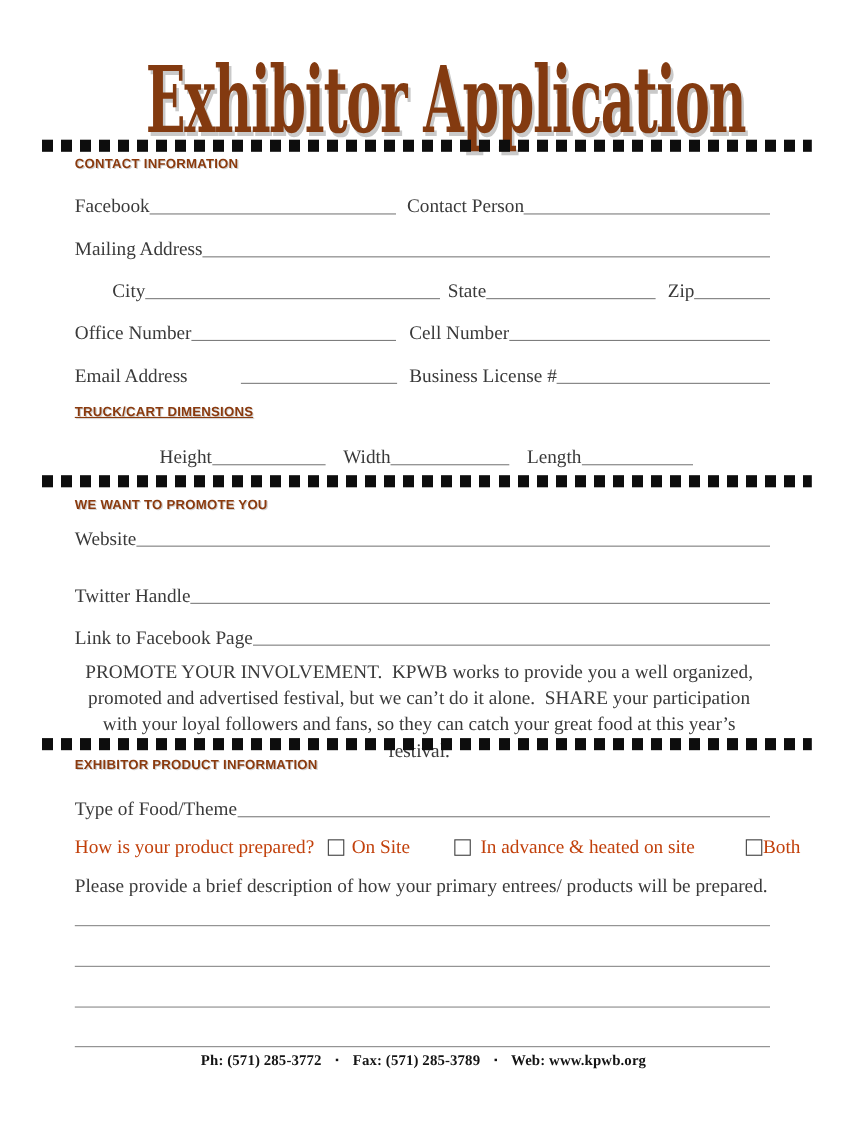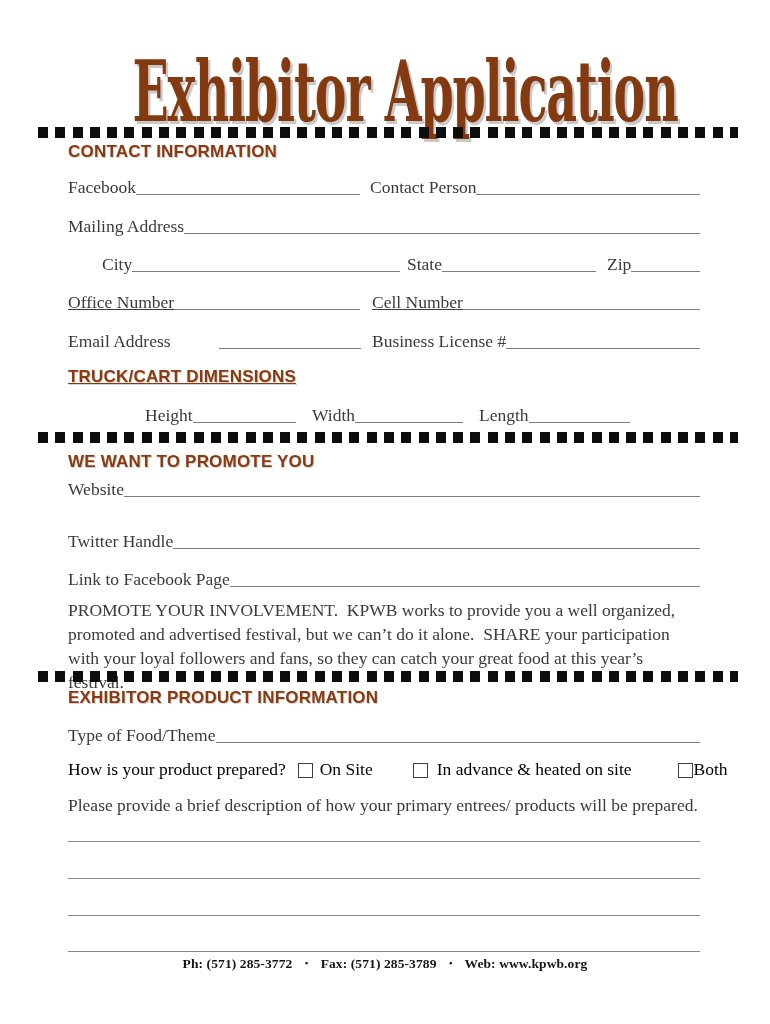--- a/index.html
+++ b/index.html
@@ -25,21 +25,21 @@
     left:38px; width:700px; height:11px;
     background-image:repeating-linear-gradient(to right, #0d0d0d 0 10px, transparent 10px 17.3px);
   }
   #sep1 { top:127px; }
   #sep2 { top:432px; }
   #sep3 { top:671px; }
 
   
   .sec-heading {
     left:68px; width:632px;
-    font-family:"Liberation Sans", sans-serif; font-weight:bold; font-size:17px;
+    font-family:"Liberation Sans", sans-serif; font-weight:bold; font-size:12px;
     color:#8a3a0e; letter-spacing:0.2px; text-shadow:1px 1px 0 #d2d2d2;
   }
   #h-contact { top:142px; }
   #h-truck   { top:367px;text-decoration:underline; }
   #h-promote { top:452px; }
   #h-product { top:688px; }
 
   
   .row {
     left:68px; width:632px; height:24px;
@@ -48,41 +48,41 @@
   }
   .grp { display:flex; align-items:flex-end; }
   .lbl { white-space:nowrap; line-height:22px; }
   .fill { flex:1 1 auto; border-bottom:1.5px solid #7d7d7d; margin-bottom:3px; min-width:20px; }
 
   #row-company { top:174px; }   #row-company .g1 { width:292px; margin-right:10px; }
   #row-mailing { top:213px; }
   #row-city    { top:251px; }
   #row-city .g1 { width:298px; margin-right:7px;margin-left:34px; }
   #row-city .g2 { width:189px; margin-right:11px; }
-  #row-office  { top:289px;text-decoration:underline; }   #row-office .g1 { width:292px; margin-right:12px; }
+  #row-office  { top:289px; }   #row-office .g1 { width:292px; margin-right:12px; }
   #row-email   { top:328px; }   #row-email .g1  { width:293px; margin-right:11px;gap:48px; }
   .g2f { flex:1 1 auto; }
 
   #row-dims { top:402px; left:145px; width:555px; }
   #row-dims .g { width:151px; margin-right:16px; }
 
   #row-website  { top:476px; }
   #row-twitter  { top:528px; }
   #row-facebook { top:566px; }
 
   
   .para {
     top:598px; left:68px; width:626px;
-    font-size:17.5px; line-height:24px; color:#3a3a3a; white-space:pre-wrap;
+    font-size:17.5px; line-height:24px; color:#3a3a3a; white-space:pre-wrap;text-align:center;
   }
 
   
   #row-type { top:722px; }
   #row-prepared { top:756px; left:68px; width:660px; height:24px;
-    display:flex; align-items:flex-end; font-size:17.5px; color:#000000; }
+    display:flex; align-items:flex-end; font-size:17.5px; color:#c2410c; }
   .cb {
     width:15px; height:15px; border:1.7px solid #3f3f3f; background:#fff;
     display:inline-block; margin-bottom:2px; flex:0 0 auto;
   }
   .cb1 { margin-left:12px; margin-right:7px; }
   .cb2 { margin-left:40px; margin-right:9px; }
   .cb3 { margin-left:46px; margin-right:1px; }
 
   .prompt { top:795px; left:68px; width:632px; font-size:17.5px; color:#3a3a3a; }
 

